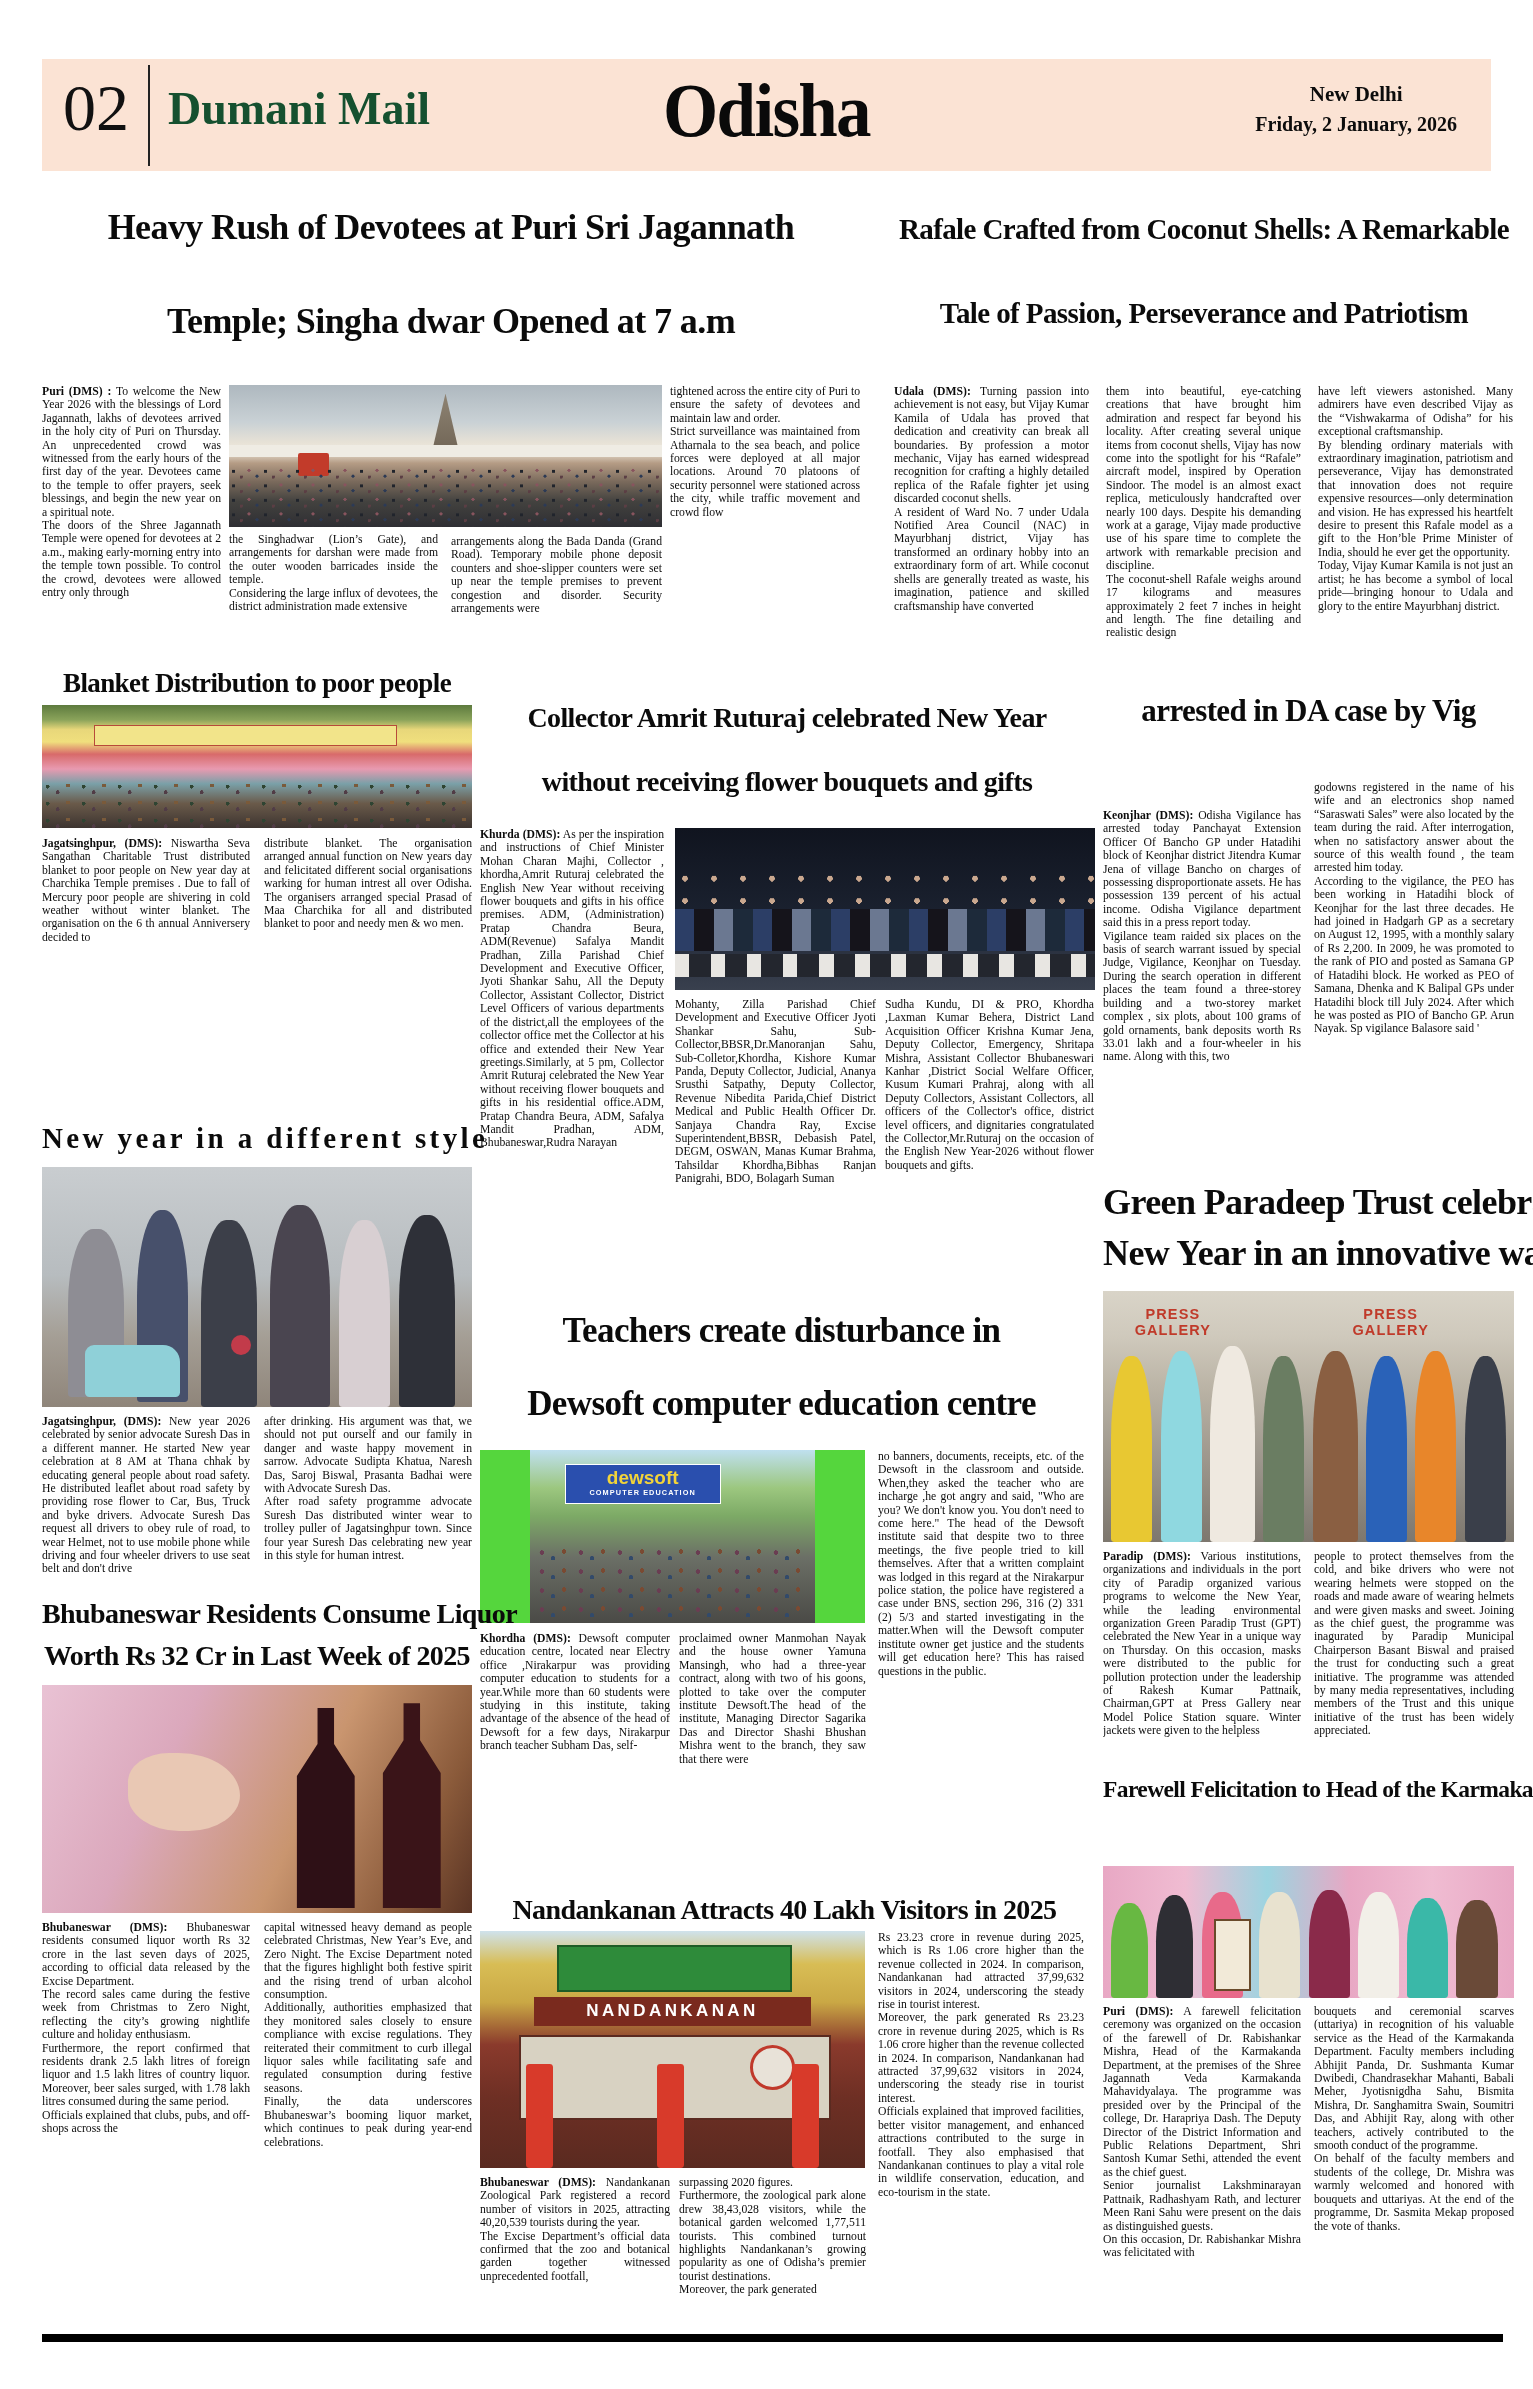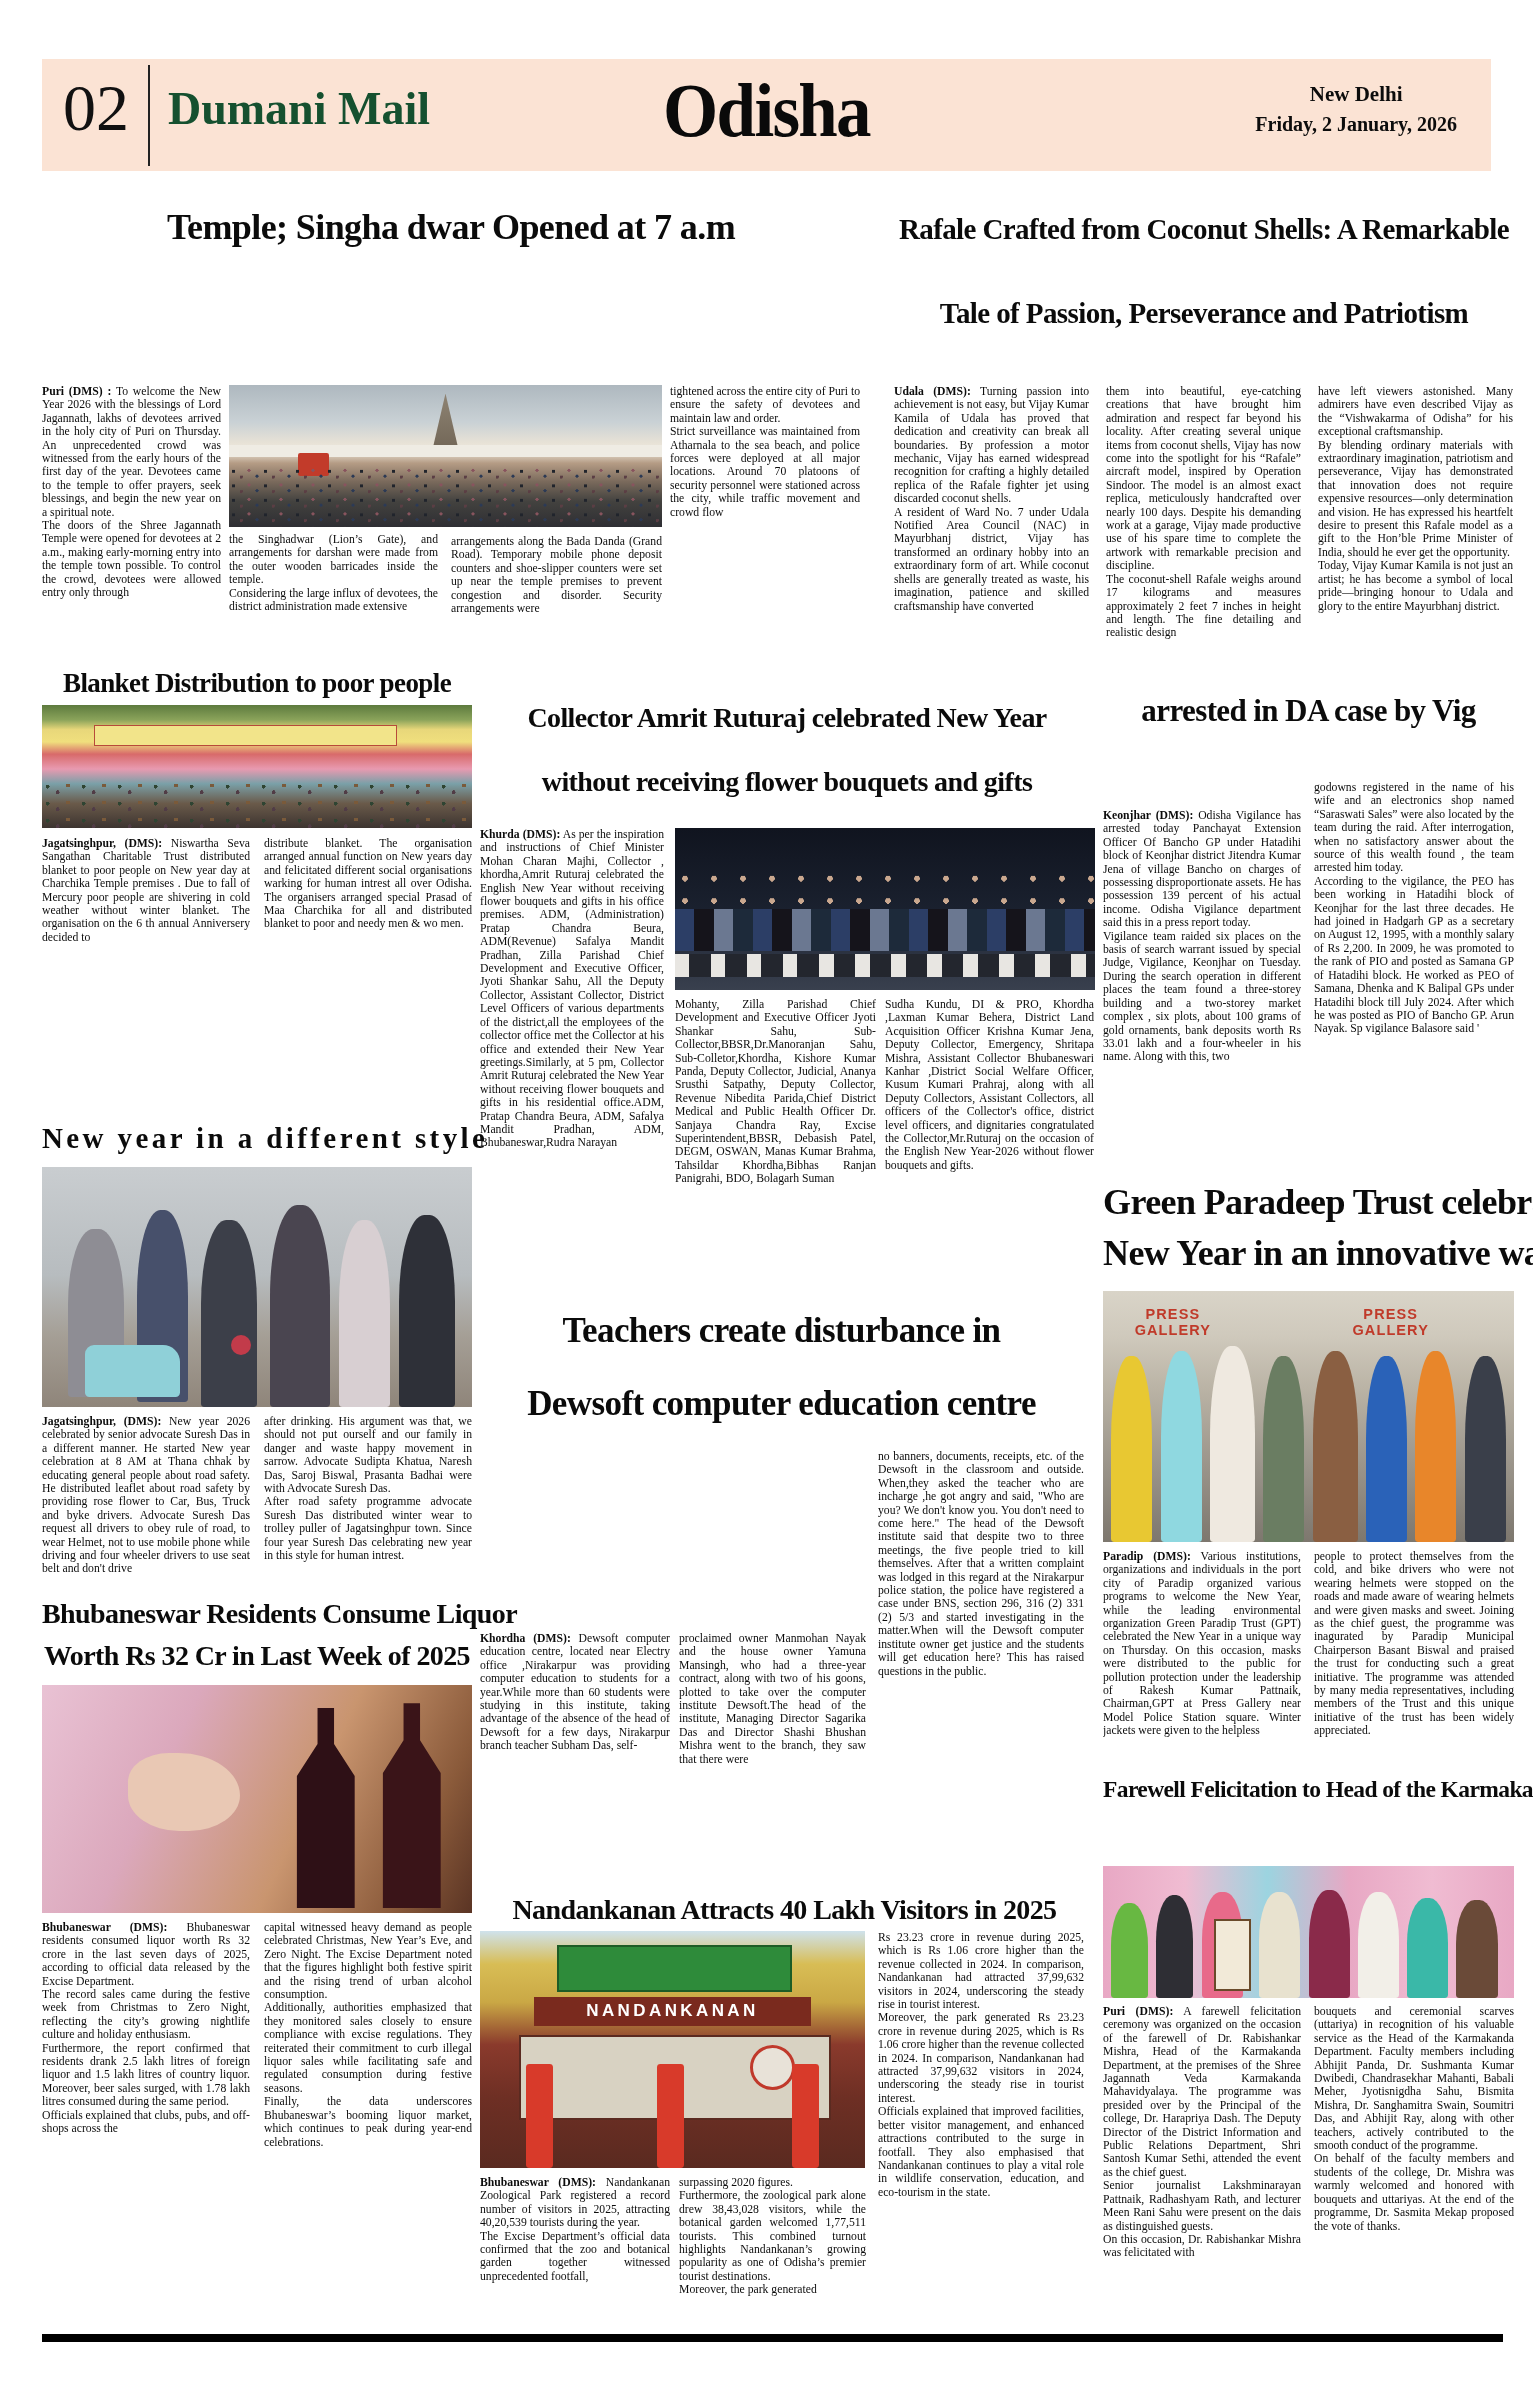--- a/index.html
+++ b/index.html
@@ -38,20 +38,21 @@
     <div class="mastbar"></div>
     <div class="mastname">Dumani Mail</div>
     <div class="mastedition">Odisha</div>
     <div class="mastright">
       <div class="mastcity">New Delhi</div>
       <div class="mastdate">Friday, 2 January, 2026</div>
     </div>
   </div>
 
   <div class="hl" style="left:42px;top:180px;width:818px;font-size:36px;line-height:94px;">
+    <div>Heavy Rush of Devotees at Puri Sri Jagannath</div>
     <div>Temple; Singha dwar  Opened at 7 a.m</div>
   </div>
   <div class="col" style="left:42px;top:385px;width:179px;height:275px;">
     <span class="txt"><b class="dl">Puri (DMS) :</b> <span>To welcome the New Year 2026 with the blessings of Lord Jagannath, lakhs of devotees arrived in the holy city of Puri on Thursday. An unprecedented crowd was witnessed from the early hours of the first day of the year. Devotees came to the temple to offer prayers, seek blessings, and begin the new year on a spiritual note.
 The doors of the Shree Jagannath Temple were opened for devotees at 2 a.m., making early-morning entry into the temple town possible. To control the crowd, devotees were allowed entry only through</span></span>
   </div>
   <div class="photo" style="left:229px;top:385px;width:433px;height:142px;background:linear-gradient(180deg,#aeb8bf 0%,#c9d1d5 26%,#e6e1d6 40%,#efe9dd 46%,#b59c85 55%,#7a6a5c 68%,#43423f 82%,#2e2e33 100%);">
     <div class="layer" style="left:44%;top:6%;width:12%;height:44%;background:linear-gradient(180deg,#8e8373,#6f6354);clip-path:polygon(50% 0,78% 100%,22% 100%);"></div>
     <div class="layer" style="left:0;top:42%;width:100%;height:9%;background:#efece4;"></div>
     <div class="layer" style="left:16%;top:48%;width:7%;height:16%;background:#c23b2a;border-radius:2.2px;"></div>
@@ -173,20 +174,29 @@
     <span class="txt"><b class="dl">Paradip (DMS):</b> <span>Various institutions, organizations and individuals in the port city of Paradip organized various programs to welcome the New Year, while the leading environmental organization Green Paradip Trust (GPT) celebrated the New Year in a unique way on Thursday. On this occasion, masks were distributed to the public for pollution protection under the leadership of Rakesh Kumar Pattnaik, Chairman,GPT at Press Gallery near Model Police Station square. Winter jackets were given to the helpless</span></span>
   </div>
   <div class="col" style="left:1314px;top:1550px;width:200px;height:214px;">
     <span class="txt">people to protect themselves from the cold, and bike drivers who were not wearing helmets were stopped on the roads and made aware of wearing helmets and were given masks and sweet. Joining as the chief guest, the programme was inagurated by Paradip Municipal Chairperson Basant Biswal and praised the trust for conducting such a great initiative. The programme was attended by many media representatives,  including members of the Trust and this unique initiative of the trust has been widely appreciated.</span>
   </div>
 
   <div class="hl" style="left:480px;top:1294px;width:603px;font-size:35px;line-height:73px;">
     <div>Teachers create disturbance in</div>
     <div>Dewsoft computer education centre</div>
   </div>
+  <div class="photo" style="left:480px;top:1450px;width:385px;height:173px;background:linear-gradient(180deg,#bfe0ef 0%,#9cc77f 22%,#7daa66 38%,#6b6f66 62%,#4a4a46 100%);">
+    <div class="layer" style="left:0;top:0;width:13%;height:100%;background:#55d63d;"></div>
+    <div class="layer" style="left:87%;top:0;width:13%;height:100%;background:#55d63d;"></div>
+    <div class="layer" style="left:22%;top:8%;width:40%;height:22%;background:#2a4fae;border:1.7px solid #ffffff;">
+      <div class="signtext" style="left:0;top:6%;width:100%;font-size:19px;color:#f5d greenyellow;color:#f2d43a;">dewsoft</div>
+      <div class="signtext" style="left:0;top:62%;width:100%;font-size:7.3px;color:#ffffff;letter-spacing:1.1px;">COMPUTER EDUCATION</div>
+    </div>
+    <div class="layer" style="left:14%;top:56%;width:72%;height:44%;background:radial-gradient(circle 3.9px at 7.8px 5.6px,#6a3d52 55%,transparent 60%),radial-gradient(circle 3.9px at 19px 11.2px,#324a6a 55%,transparent 60%),radial-gradient(circle 3.9px at 30px 4.5px,#7a4a32 55%,transparent 60%);background-size:39px 19px;"></div>
+  </div>
   <div class="col" style="left:480px;top:1632px;width:190px;height:255px;">
     <span class="txt"><b class="dl">Khordha (DMS):</b> <span>Dewsoft computer education centre, located near  Electry office ,Nirakarpur was providing computer education to students for a year.While more than 60 students were studying in this institute, taking advantage of the absence of the head of Dewsoft for a few days, Nirakarpur branch teacher Subham Das, self-</span></span>
   </div>
   <div class="col" style="left:679px;top:1632px;width:187px;height:255px;">
     <span class="txt">proclaimed owner Manmohan Nayak and the house owner Yamuna Mansingh, who had a three-year contract, along with two of his goons, plotted to take over the computer institute Dewsoft.The head of the institute, Managing Director Sagarika Das and Director Shashi Bhushan Mishra went to the branch, they saw that there were</span>
   </div>
   <div class="col" style="left:878px;top:1450px;width:206px;height:389px;">
     <span class="txt">no banners, documents, receipts, etc. of the Dewsoft in the classroom and outside. When,they asked the teacher who are incharge ,he got angry and said, "Who are you? We don't know you. You don't need to come here." The head of the Dewsoft institute said that despite two to three meetings, the five people tried to kill themselves. After that  a written complaint was lodged in this regard at the Nirakarpur police station, the police have registered a case under BNS, section 296, 316 (2) 331 (2) 5/3 and started investigating in the matter.When will the Dewsoft computer institute owner get justice and the students will get education here? This has raised questions in the public.</span>
   </div>
 

